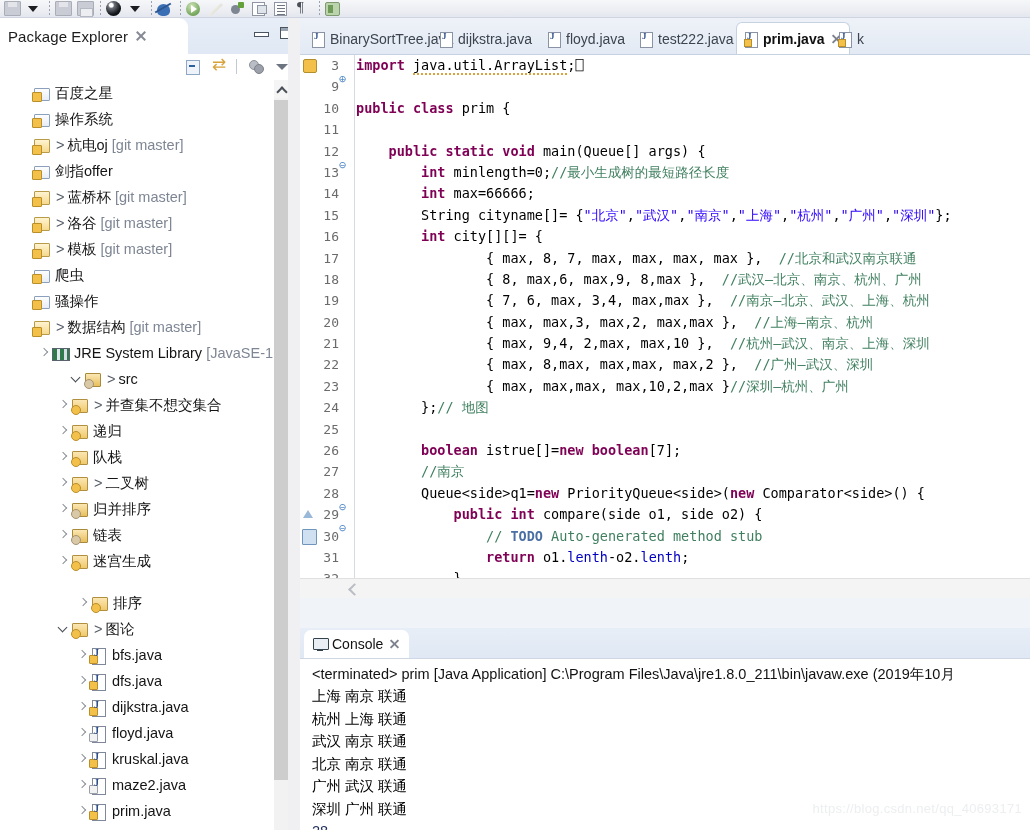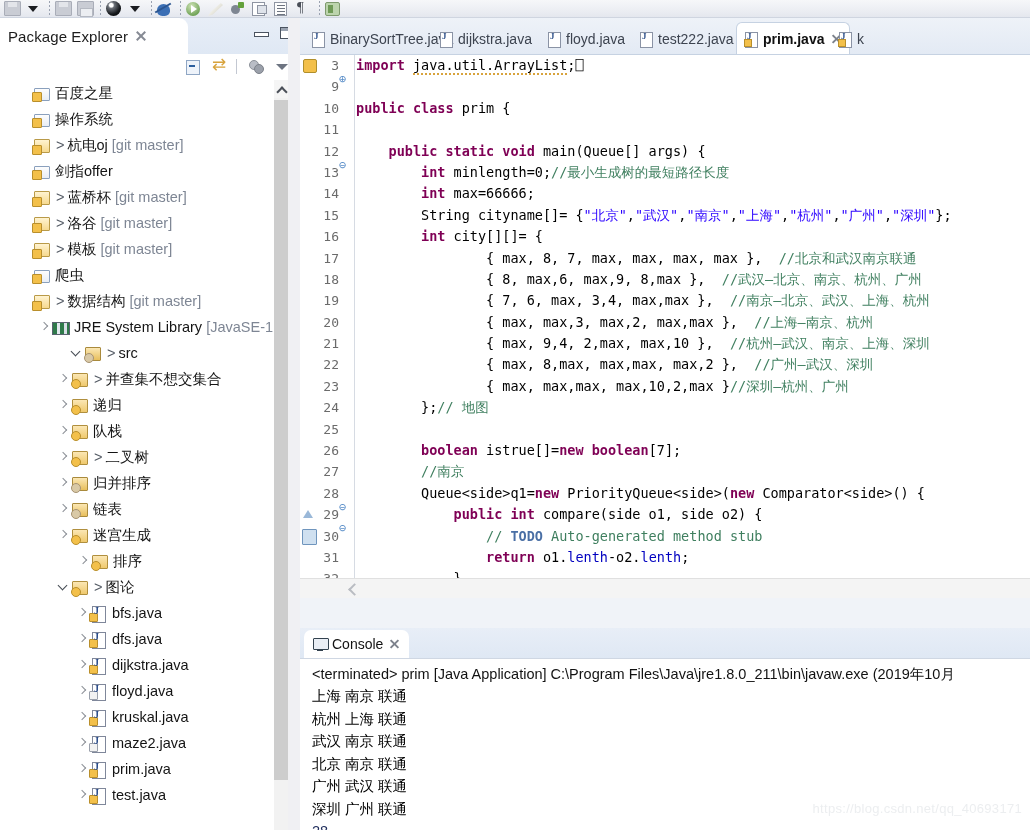--- a/index.html
+++ b/index.html
@@ -344,20 +344,25 @@
           <span class="ti ic-projgit"></span>
           <span class="tlabel"><span class="gt">&gt;</span>模板 <span class="gray">[git master]</span></span>
         </div>
         <div class="tnode" style="padding-left: 6px;">
           <span class="tw"></span>
           <span class="ti ic-proj warn"></span>
           <span class="tlabel">爬虫</span>
         </div>
         <div class="tnode" style="padding-left: 6px;">
           <span class="tw"></span>
+          <span class="ti ic-proj"></span>
+          <span class="tlabel">骚操作</span>
+        </div>
+        <div class="tnode" style="padding-left: 6px;">
+          <span class="tw"></span>
           <span class="ti ic-projgit"></span>
           <span class="tlabel"><span class="gt">&gt;</span>数据结构 <span class="gray">[git master]</span></span>
         </div>
         <div class="tnode" style="padding-left: 25px;">
           <span class="tw arrow-r"></span>
           <span class="ti ic-jre"></span>
           <span class="tlabel">JRE System Library <span class="gray">[JavaSE-1.8]</span></span>
         </div>
         <div class="tnode" style="padding-left: 25px; margin-left: 32px;">
           <span class="tw arrow-d"></span>
@@ -392,21 +397,21 @@
         <div class="tnode" style="padding-left: 44px;">
           <span class="tw arrow-r"></span>
           <span class="ti ic-pkg2"></span>
           <span class="tlabel">链表</span>
         </div>
         <div class="tnode" style="padding-left: 44px;">
           <span class="tw arrow-r"></span>
           <span class="ti ic-pkg"></span>
           <span class="tlabel">迷宫生成</span>
         </div>
-        <div class="tnode" style="padding-left: 64px;">
+        <div class="tnode" style="padding-left: 64px; margin-top: 16px;">
           <span class="tw arrow-r"></span>
           <span class="ti ic-pkg"></span>
           <span class="tlabel">排序</span>
         </div>
         <div class="tnode" style="padding-left: 44px;">
           <span class="tw arrow-d"></span>
           <span class="ti ic-pkg"></span>
           <span class="tlabel"><span class="gt">&gt;</span>图论</span>
         </div>
         <div class="tnode" style="padding-left: 63px;">

